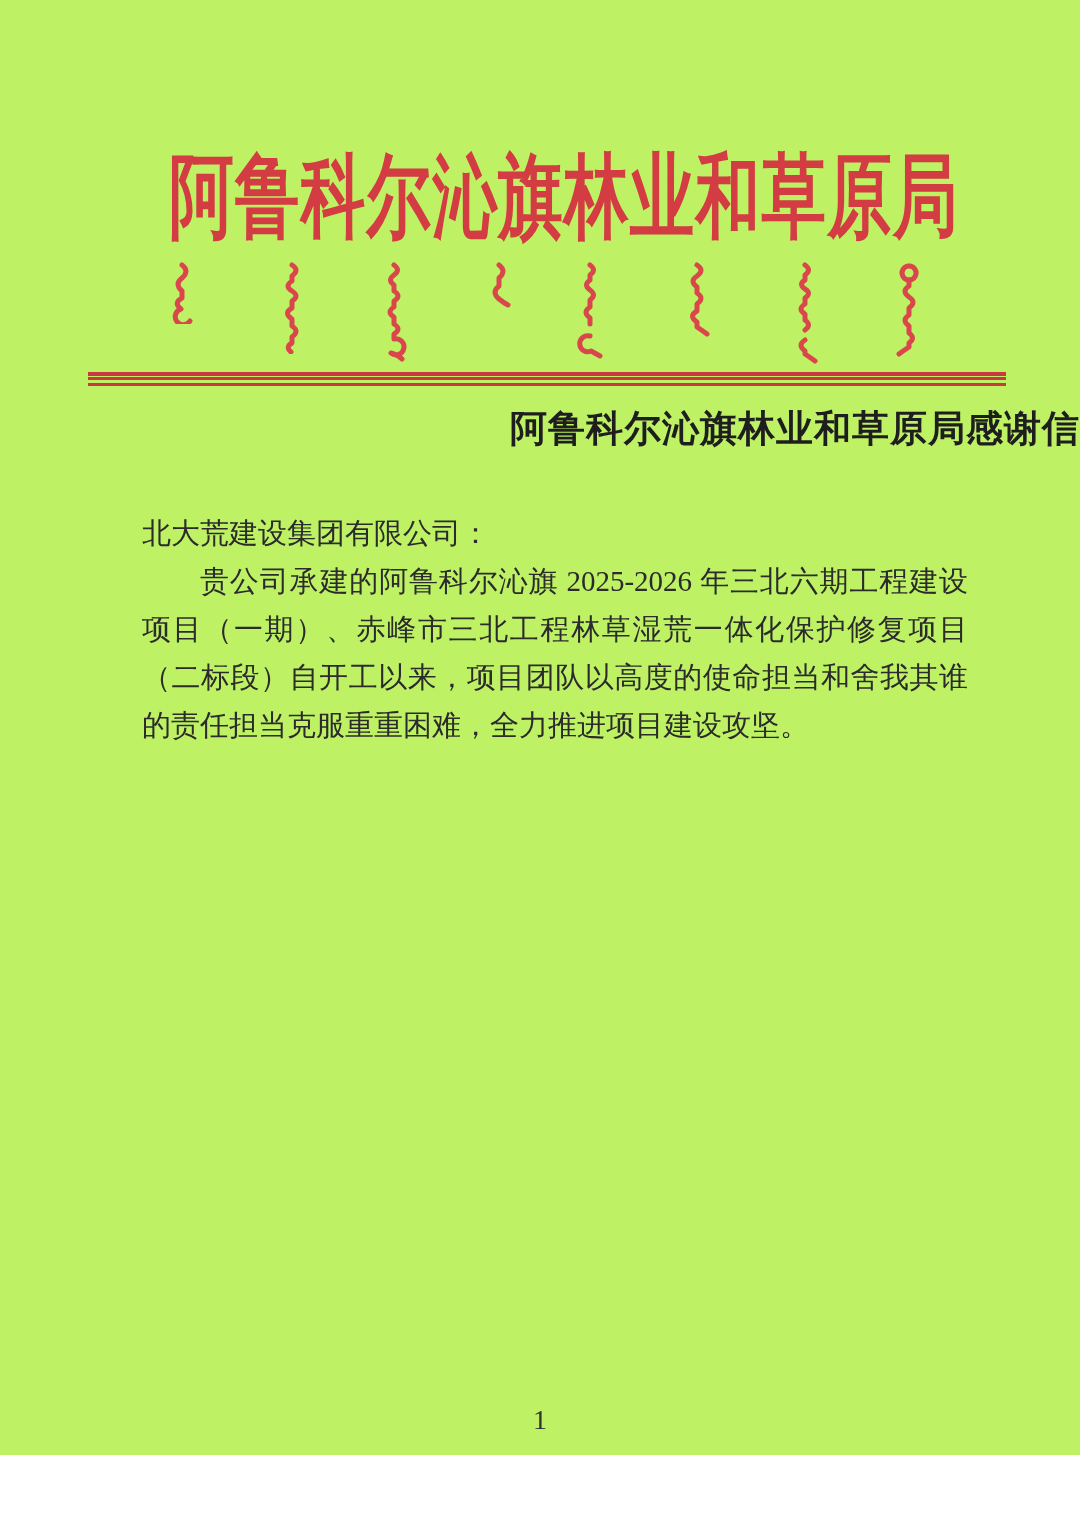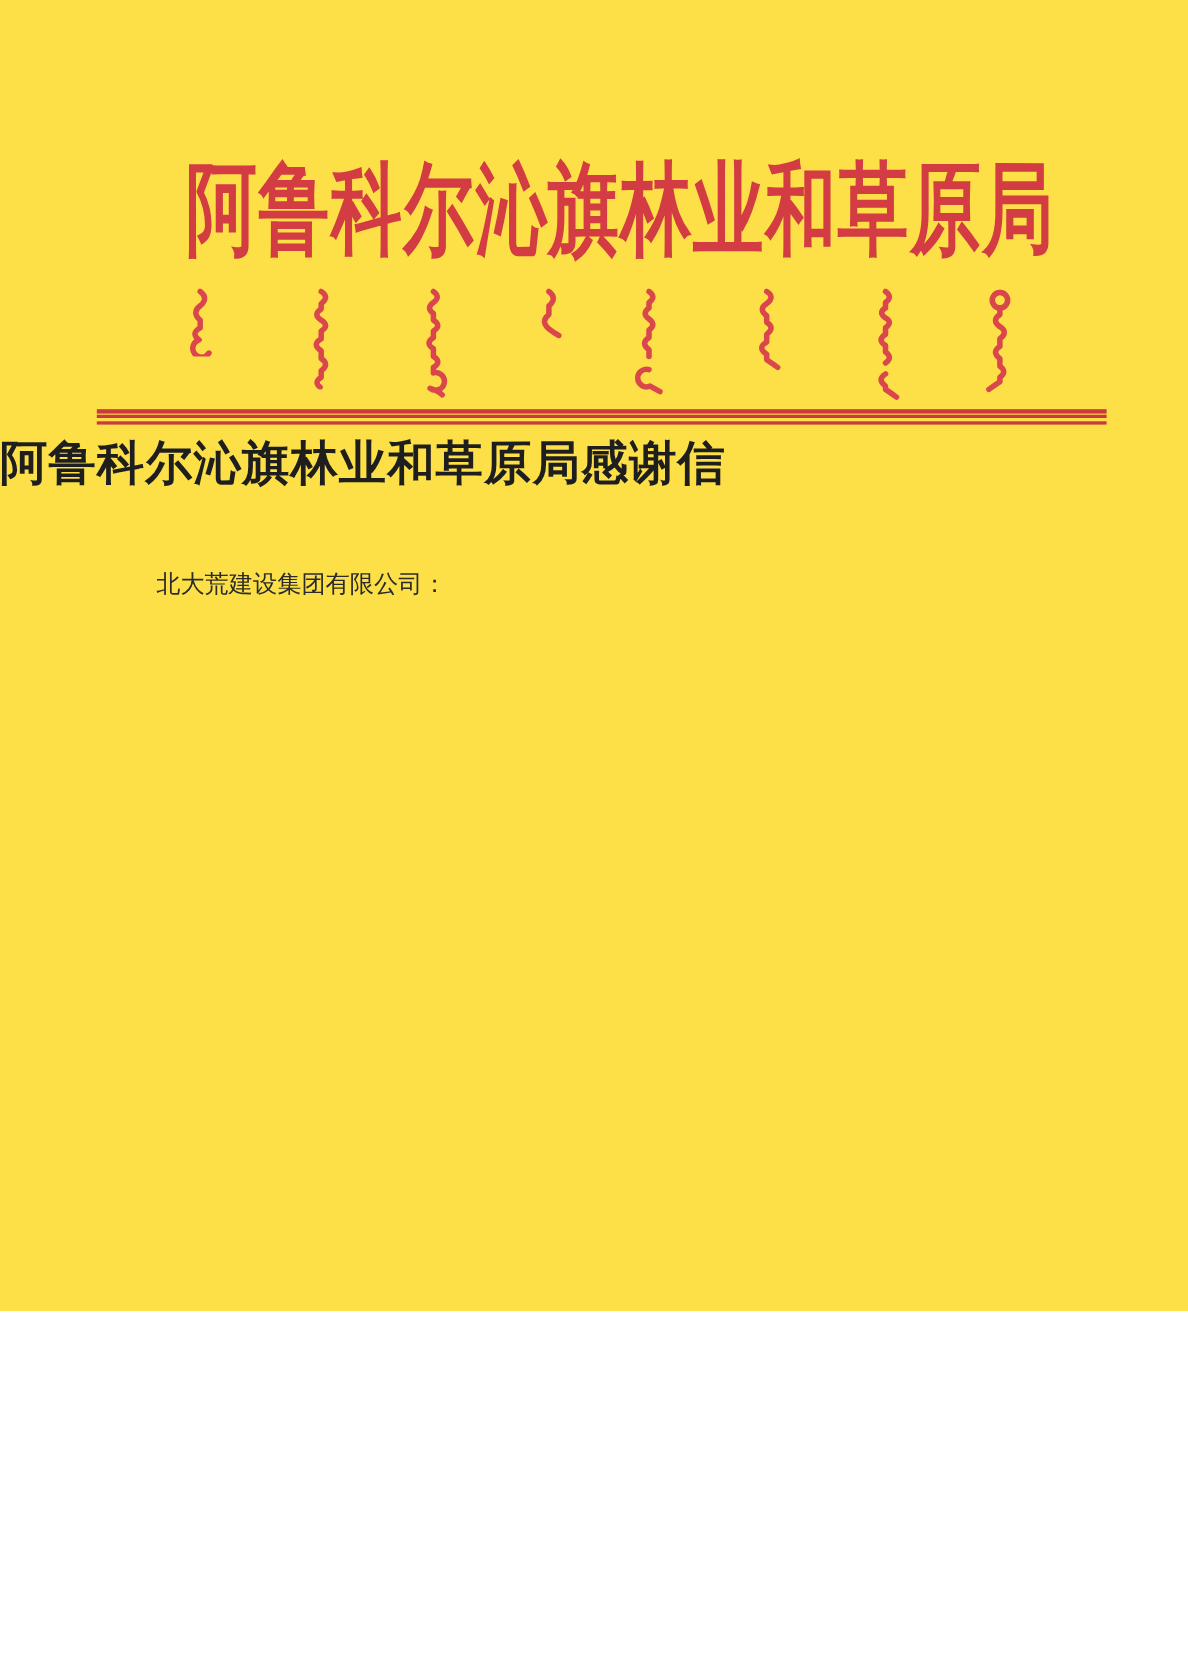--- a/index.html
+++ b/index.html
@@ -1,22 +1,22 @@
 <!DOCTYPE html>
 <html><head>
 <meta charset="utf-8">
 <style>
   html,body{margin:0;padding:0;background:#ffffff;}
   .page{
     position:relative;
-    width:1080px;height:1192px;
+    width:1080px;height:1455px;
     margin:0 auto;
-    background:#fde047;
+    background:#bef264;
     overflow:hidden;
-    font-family:Liberation Mono, monospace;
+    font-family:Liberation Serif, serif;
     color:#2b2b2b;
   }
 
   
   .letterhead{position:absolute;top:146px;left:0;width:100%;text-align:center;}
   .letterhead .org{
     display:inline-block;
     font-size:92px;line-height:1.12;font-weight:700;
     color:#d23c42;
     white-space:nowrap;
@@ -34,30 +34,30 @@
   
   .rule{position:absolute;left:88px;top:372px;width:918px;}
   .rule .r1{height:3.5px;background:#c9393f;}
   .rule .g1{height:1.5px;}
   .rule .r2{height:3px;background:#c9393f;}
   .rule .g2{height:3px;}
   .rule .r3{height:3px;background:#c9393f;}
 
   
   .doc-title{
-    position:absolute;top:392px;left:0;width:100%;
-    text-align:left;
-    font-size:43px;font-weight:700;color:#1e1e1e;
+    position:absolute;top:404px;left:0;width:100%;
+    text-align:right;
+    font-size:37px;font-weight:700;color:#1e1e1e;
     letter-spacing:1px;
   }
 
   
   .bodytext{
     position:absolute;top:509px;left:142px;width:826px;
-    font-size:22px;line-height:48px;
+    font-size:29px;line-height:48px;
     text-align:justify;
     color:#2b2b2b;
   }
   .bodytext p{margin:0;text-indent:58px;}
   .bodytext p.salutation{text-indent:0;}
 
   
   .pagenum{
     position:absolute;top:1404px;left:0;width:100%;
     text-align:center;font-size:28px;color:#333333;
@@ -123,17 +123,18 @@
       <div class="g1"></div>
       <div class="r2"></div>
       <div class="g2"></div>
       <div class="r3"></div>
   </div>
 
   <div class="doc-title">阿鲁科尔沁旗林业和草原局感谢信</div>
 
   <div class="bodytext">
     <p class="salutation">北大荒建设集团有限公司：</p>
+    <p>贵公司承建的阿鲁科尔沁旗 2025-2026 年三北六期工程建设项目（一期）、赤峰市三北工程林草湿荒一体化保护修复项目（二标段）自开工以来，项目团队以高度的使命担当和舍我其谁的责任担当克服重重困难，全力推进项目建设攻坚。</p>
   </div>
 
   <div class="pagenum">1</div>
 
 </div>
 
 </body></html>

